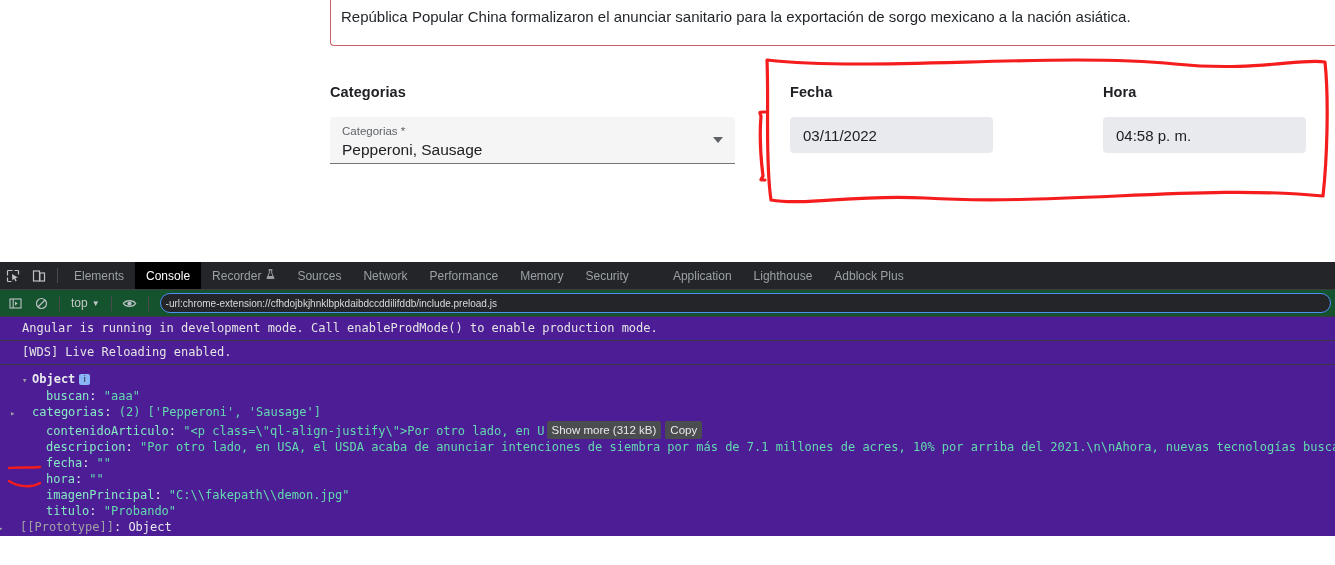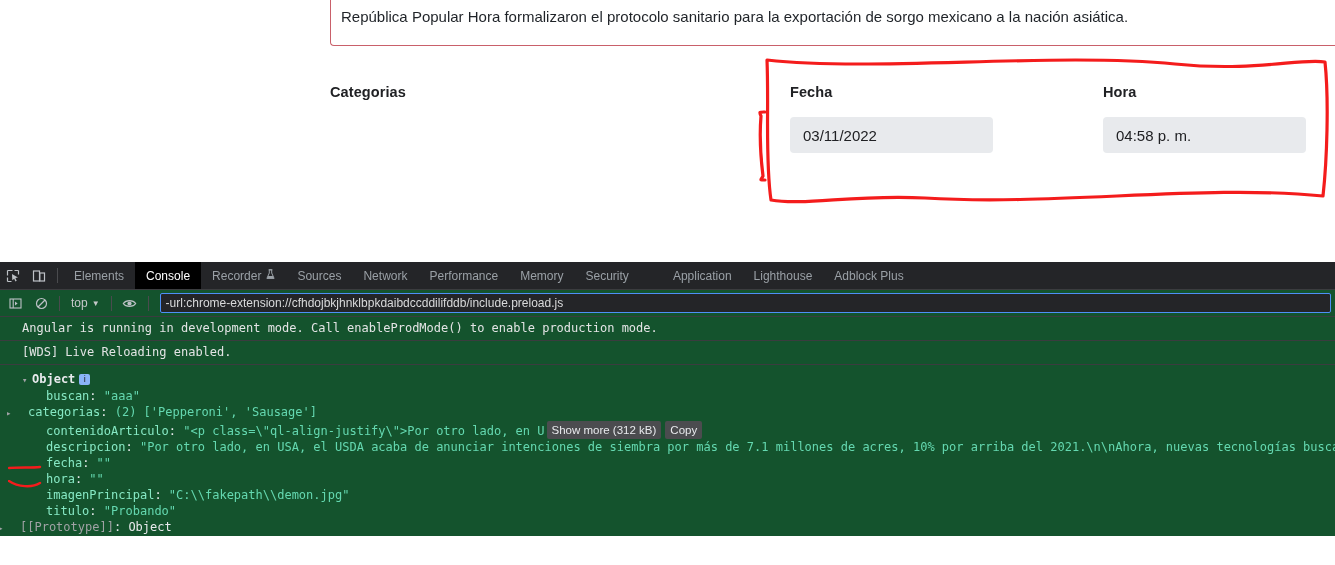--- a/index.html
+++ b/index.html
@@ -77,25 +77,25 @@
   #dt-subbar{
     height:26px;background:#14532d;border-bottom:1px solid #3b3c3f;
     display:flex;align-items:center;padding-left:2px;
   }
   #ctx-select{
     font-size:12px;color:#c6c8ca;display:flex;align-items:center;gap:4px;
     padding:0 6px;cursor:pointer;
   }
   #filter-input{
     flex:1;height:20px;margin:0 4px 0 6px;background:#242528;
-    border:1px solid #4e8ff7;border-radius:2px;box-sizing:border-box;
-    color:#d9dadb;font-family:"Liberation Sans", sans-serif;font-size:12px;padding:0 5px;
-  }
-
-  #console-body{background:#14532d;font-family:"DejaVu Sans Mono", monospace;font-size:12px;}
+    border:1px solid #4e8ff7;border-radius:10px;box-sizing:border-box;
+    color:#d9dadb;font-family:"Liberation Sans", sans-serif;font-size:10px;padding:0 5px;
+  }
+
+  #console-body{background:#4c1d95;font-family:"DejaVu Sans Mono", monospace;font-size:12px;}
   .log-row{
     border-bottom:1px solid #3b3c3f;padding:4px 0 4px 22px;
     color:#e3e4e5;white-space:nowrap;line-height:15px;
   }
   #obj-block{padding:6px 0 0 0;white-space:nowrap;}
   .obj-row{line-height:16px;padding-left:22px;color:#e3e4e5;position:relative;}
   .tri{display:inline-block;width:10px;color:#a0a2a5;font-size:9px;}
   .prop{color:#86e8c4;}
   .str{color:#64d8b0;}
   .num{color:#a0a2a5;}
@@ -113,25 +113,30 @@
   }
   .red-mark{position:absolute;pointer-events:none;}
 </style>
 </head>
 <body>
 
 <div id="app-area">
 
   <div id="article-box">
     <div class="line">En este sentido y como resultado de los trabajos para diversificar las exportaciones agroalimentarias de productos mexicanos en mercados</div>
-    <div class="line">República Popular Hora formalizaron el protocolo sanitario para la exportación de sorgo mexicano a la nación asiática.</div>
+    <div class="line">República Popular China formalizaron el anunciar sanitario para la exportación de sorgo mexicano a la nación asiática.</div>
   </div>
 
   <div id="categorias-block">
     <div class="field-label">Categorias</div>
+    <div id="categorias-select">
+      <div class="float-label">Categorias *</div>
+      <div class="value">Pepperoni, Sausage</div>
+      <span class="arrow"></span>
+    </div>
   </div>
 
 
   <div id="fecha-block">
     <div class="field-label">Fecha</div>
     <input class="date-input" id="fecha-input" readonly="" value="03/11/2022" style="">
   </div>
 
   <div id="hora-block">
     <div class="field-label">Hora</div>
@@ -239,21 +244,21 @@
     <div id="logs-host">
         <div class="log-row">Angular is running in development mode. Call enableProdMode() to enable production mode.</div>
         <div class="log-row">[WDS] Live Reloading enabled.</div>
       </div>
     <div id="obj-block">
       <div class="obj-row">
         <span class="tri">▾</span><span class="white" style="font-weight:bold;">Object</span><span class="info-badge">i</span>
       </div>
       <div id="props-host">
           <div class="obj-row" style="padding-left: 46px;"><span class="prop">buscan</span><span class="white">: </span><span class="str">"aaa"</span></div>
-          <div class="obj-row" style="padding-left: 16px; text-indent: -12px; margin-left: 14px;"><span class="tri">▸</span><span class="prop">categorias</span><span class="white">: </span><span class="arr">(2) ['Pepperoni', 'Sausage']</span></div>
+          <div class="obj-row" style="padding-left: 34px; text-indent: -12px;"><span class="tri">▸</span><span class="prop">categorias</span><span class="white">: </span><span class="arr">(2) ['Pepperoni', 'Sausage']</span></div>
           <div class="obj-row" style="padding-left: 46px;"><span class="prop">contenidoArticulo</span><span class="white">: </span><span class="str">"&lt;p class=\"ql-align-justify\"&gt;Por otro lado, en U</span><span class="pill">Show more (312 kB)</span><span class="pill">Copy</span></div>
           <div class="obj-row" style="padding-left: 46px;"><span class="prop">descripcion</span><span class="white">: </span><span class="str">"Por otro lado, en USA, el USDA acaba de anunciar intenciones de siembra por más de 7.1 millones de acres, 10% por arriba del 2021.\n\nAhora, nuevas tecnologías buscan obtener una pl</span></div>
           <div class="obj-row" style="padding-left: 46px;"><span class="prop">fecha</span><span class="white">: </span><span class="str">""</span><span class="red-mark" style="left: 8px; top: 6px;"><svg width="34" height="9" viewBox="0 0 34 9">
                 <path d="M1,4 C12,3 23,4 32,3" fill="none" stroke="#f41c1c" stroke-width="2.4" stroke-linecap="round"></path>
               </svg></span></div>
           <div class="obj-row" style="padding-left: 46px;"><span class="prop">hora</span><span class="white">: </span><span class="str">""</span><span class="red-mark" style="left: 8px; top: 6px;"><svg width="34" height="9" viewBox="0 0 34 9">
                 <path d="M1,1 C10,7 24,8 32,3" fill="none" stroke="#f41c1c" stroke-width="2.4" stroke-linecap="round"></path>
               </svg></span></div>
           <div class="obj-row" style="padding-left: 46px;"><span class="prop">imagenPrincipal</span><span class="white">: </span><span class="str">"C:\\fakepath\\demon.jpg"</span></div>
           <div class="obj-row" style="padding-left: 46px;"><span class="prop">titulo</span><span class="white">: </span><span class="str">"Probando"</span></div>

